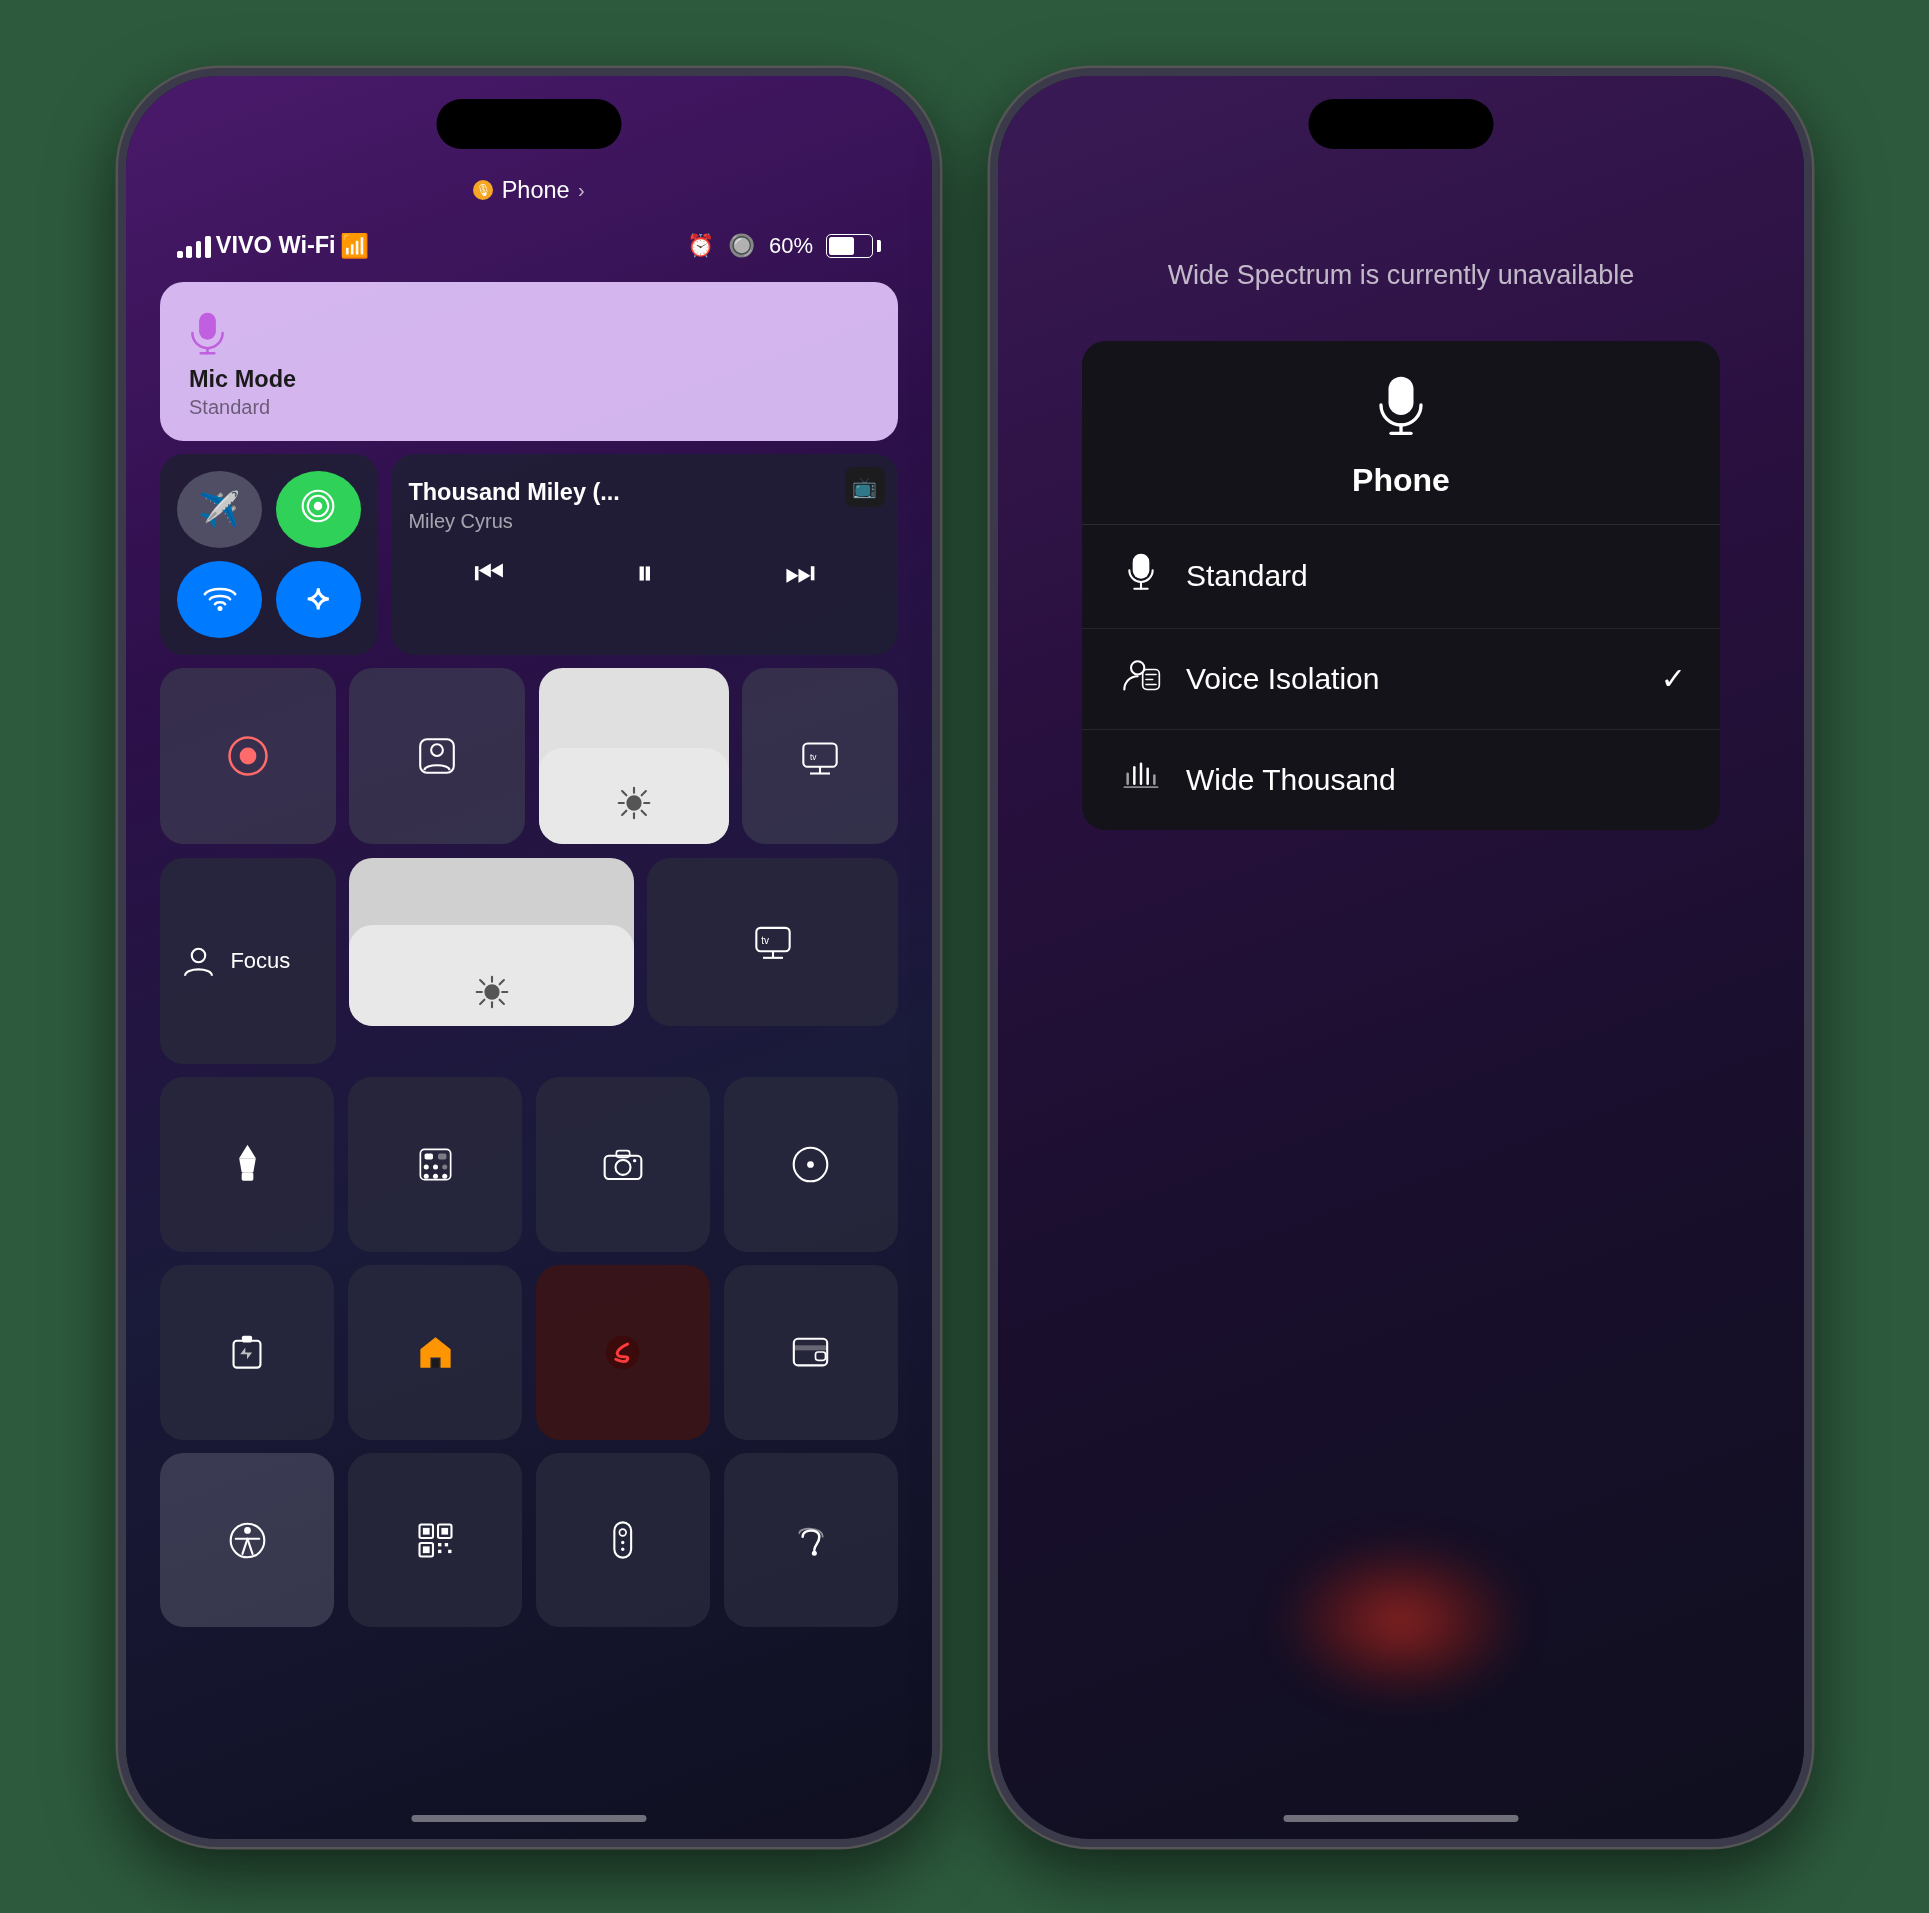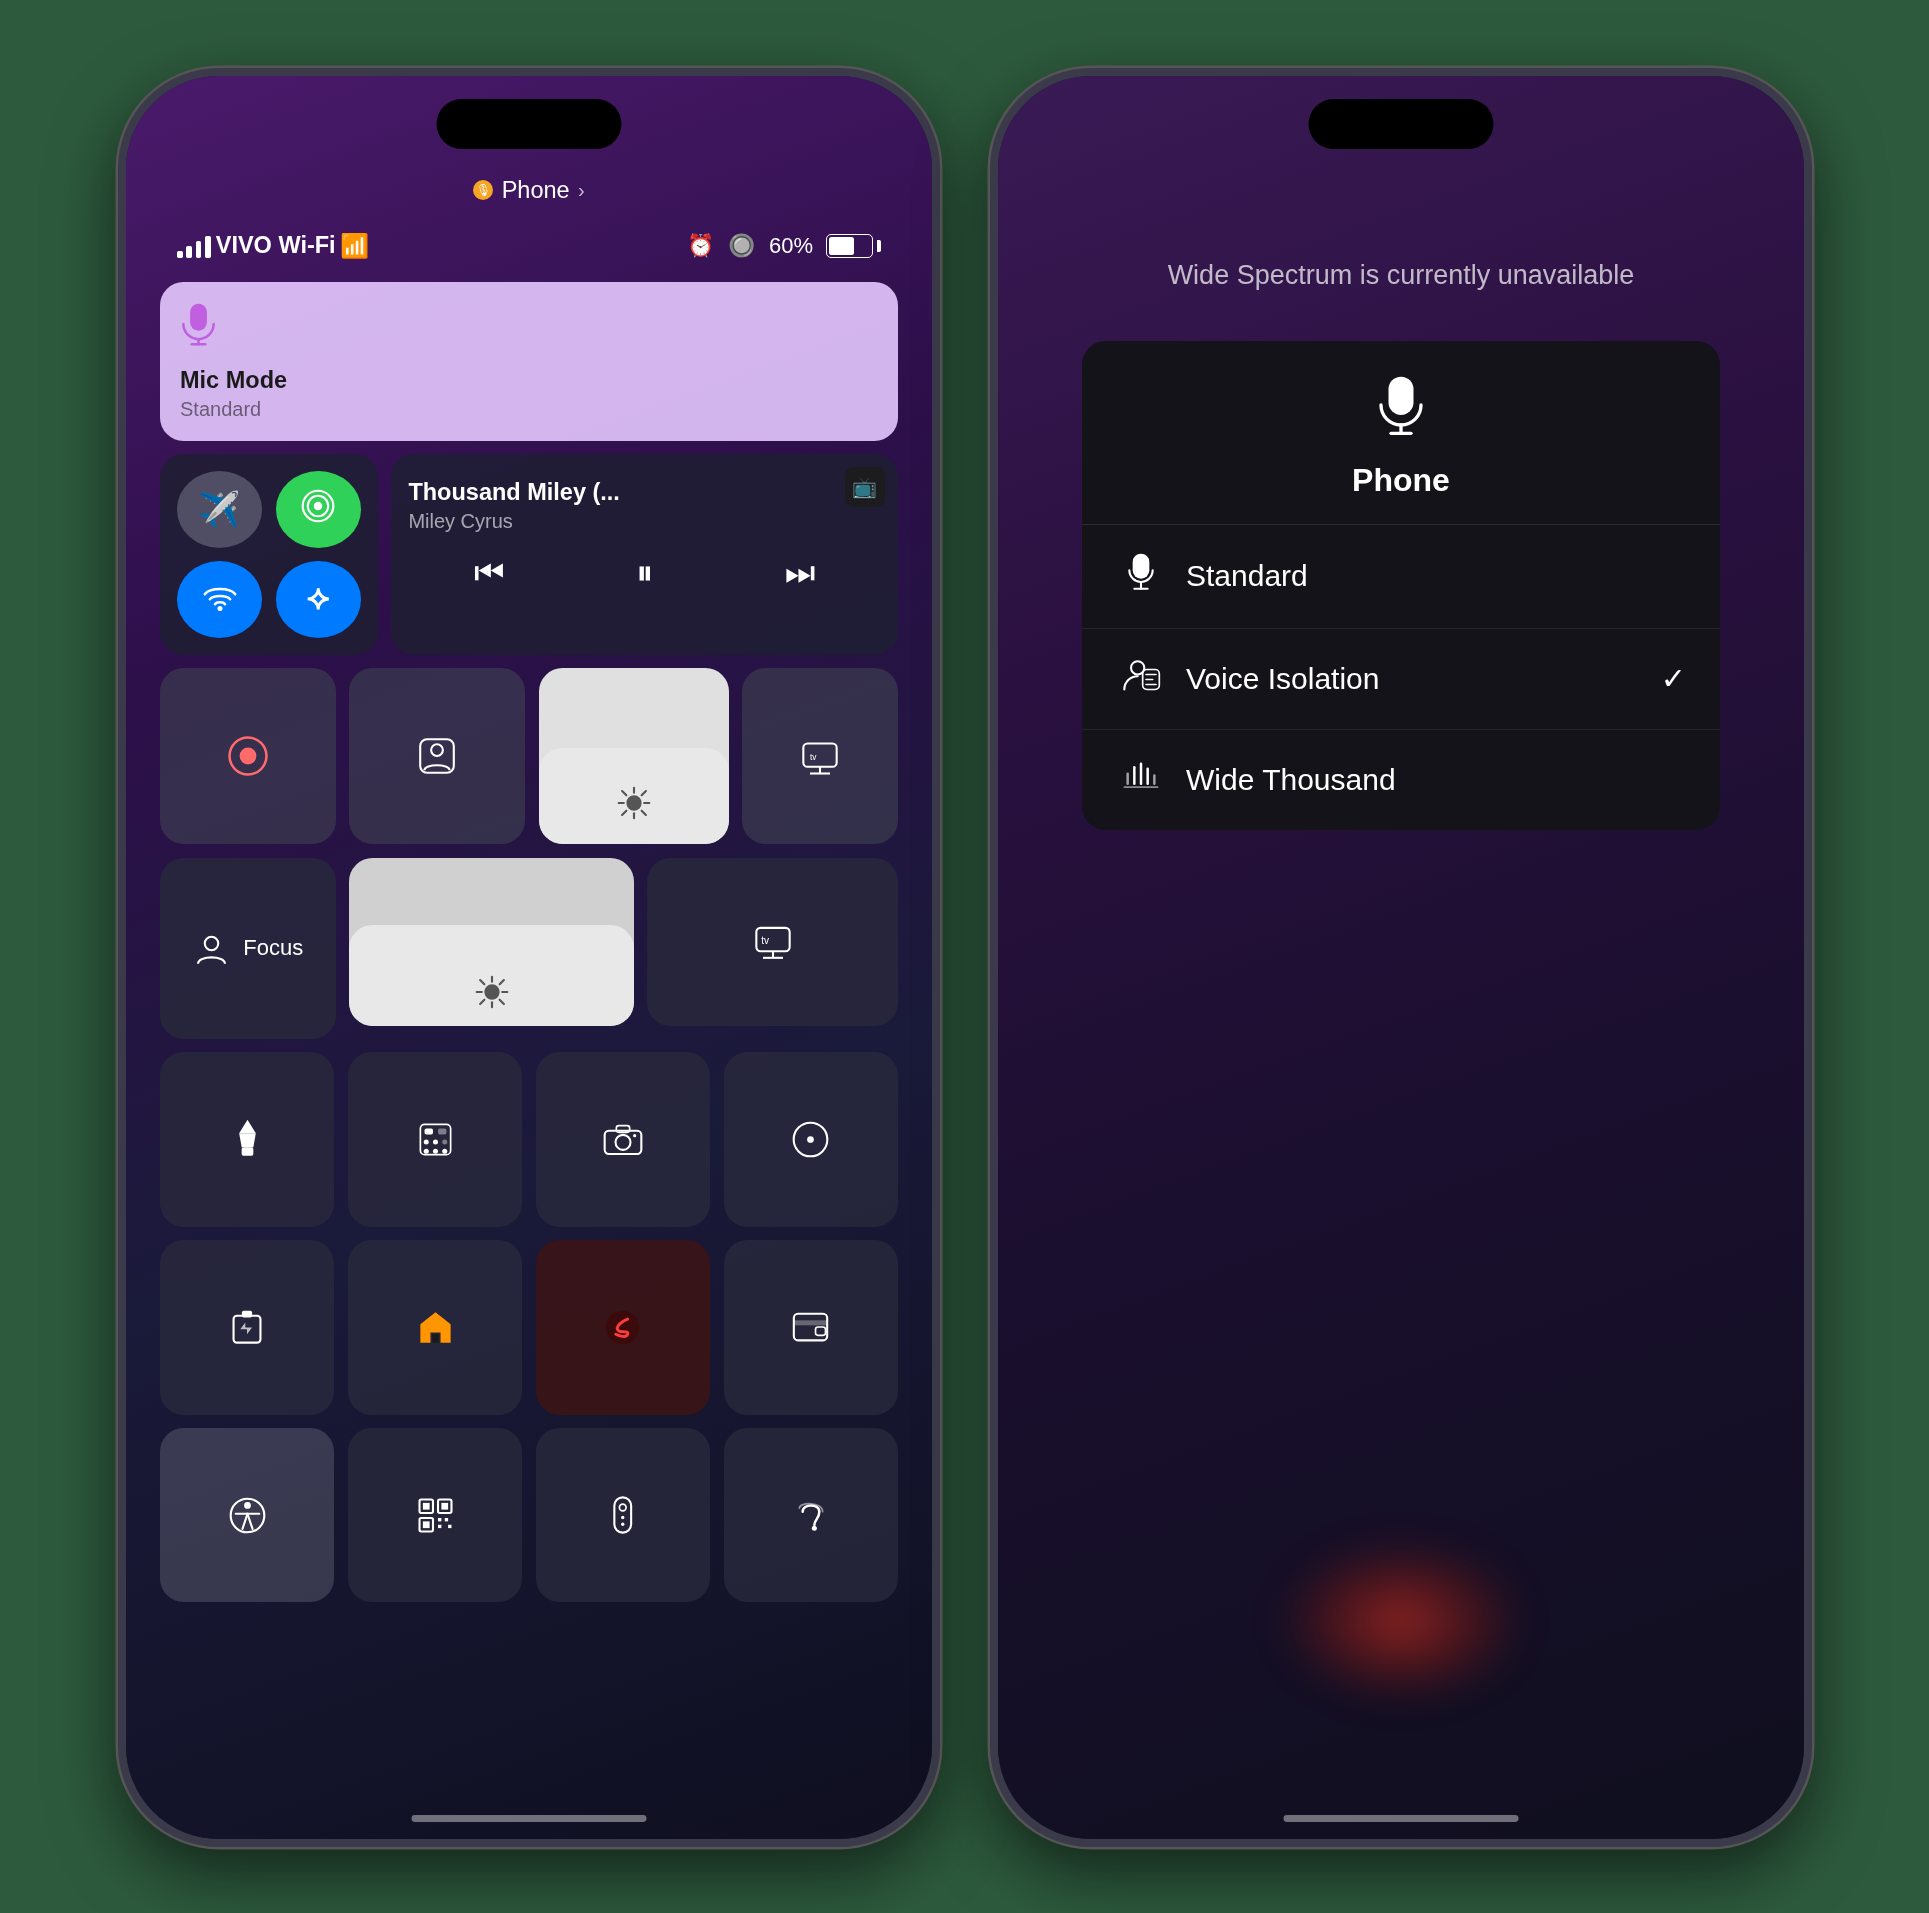--- a/index.html
+++ b/index.html
@@ -172,21 +172,21 @@
     .video-effects-btn .sublabel {
       color: rgba(255,255,255,0.6);
       font-size: 20px;
       margin-top: 3.4px;
     }
 
     .mic-mode-btn {
       flex: 1;
       background: rgba(230, 200, 255, 0.9);
       border-radius: 23.5px;
-      padding: 20px;
+      padding: 29px;
       display: flex;
       flex-direction: column;
       justify-content: space-between;
       cursor: pointer;
     }
     .mic-mode-btn .icon-area {
       color: #c060e0;
       font-size: 44px;
       margin-bottom: auto;
     }
@@ -604,21 +604,21 @@
           <svg width="50" height="42" viewBox="0 0 60 50" fill="none" style="font-size:52px">
             <rect x="10" y="10" width="40" height="28" rx="5" fill="none" stroke="white" stroke-width="2.5"></rect>
             <line x1="30" y1="38" x2="30" y2="46" stroke="white" stroke-width="2.5"></line>
             <line x1="18" y1="46" x2="42" y2="46" stroke="white" stroke-width="2.5"></line>
             <text x="18" y="30" fill="white" font-size="10" font-family="sans-serif">tv</text>
           </svg>
         </div>
       </div>
 
       <div style="display:flex; gap:13.4px;">
-        <div class="grid-btn focus-btn" style="width:176px; aspect-ratio:auto; height:181px;justify-content:center;">
+        <div class="grid-btn focus-btn" style="width:176px; aspect-ratio:auto; height:206px;">
           <svg width="37" height="37" viewBox="0 0 44 44" fill="none">
             <circle cx="22" cy="16" r="8" stroke="white" stroke-width="2.5"></circle>
             <path d="M6 40 C6 30, 38 30, 38 40" stroke="white" stroke-width="2.5" fill="none"></path>
           </svg>
           <span style="color:white; font-size:22px;">Focus</span>
         </div>
 
         <div style="flex:1; height:168px; background:#d0d0d0; border-radius:23.5px; display:flex; flex-direction:column; align-items:center; justify-content:flex-end; padding:17px; position:relative; overflow:hidden;">
           <div style="position:absolute; bottom:0; left:0; right:0; height:60%; background:#e8e8e8; border-radius:23.5px;"></div>
           <svg width="34" height="34" viewBox="0 0 40 40" fill="none" style="position:relative; z-index:1;">

